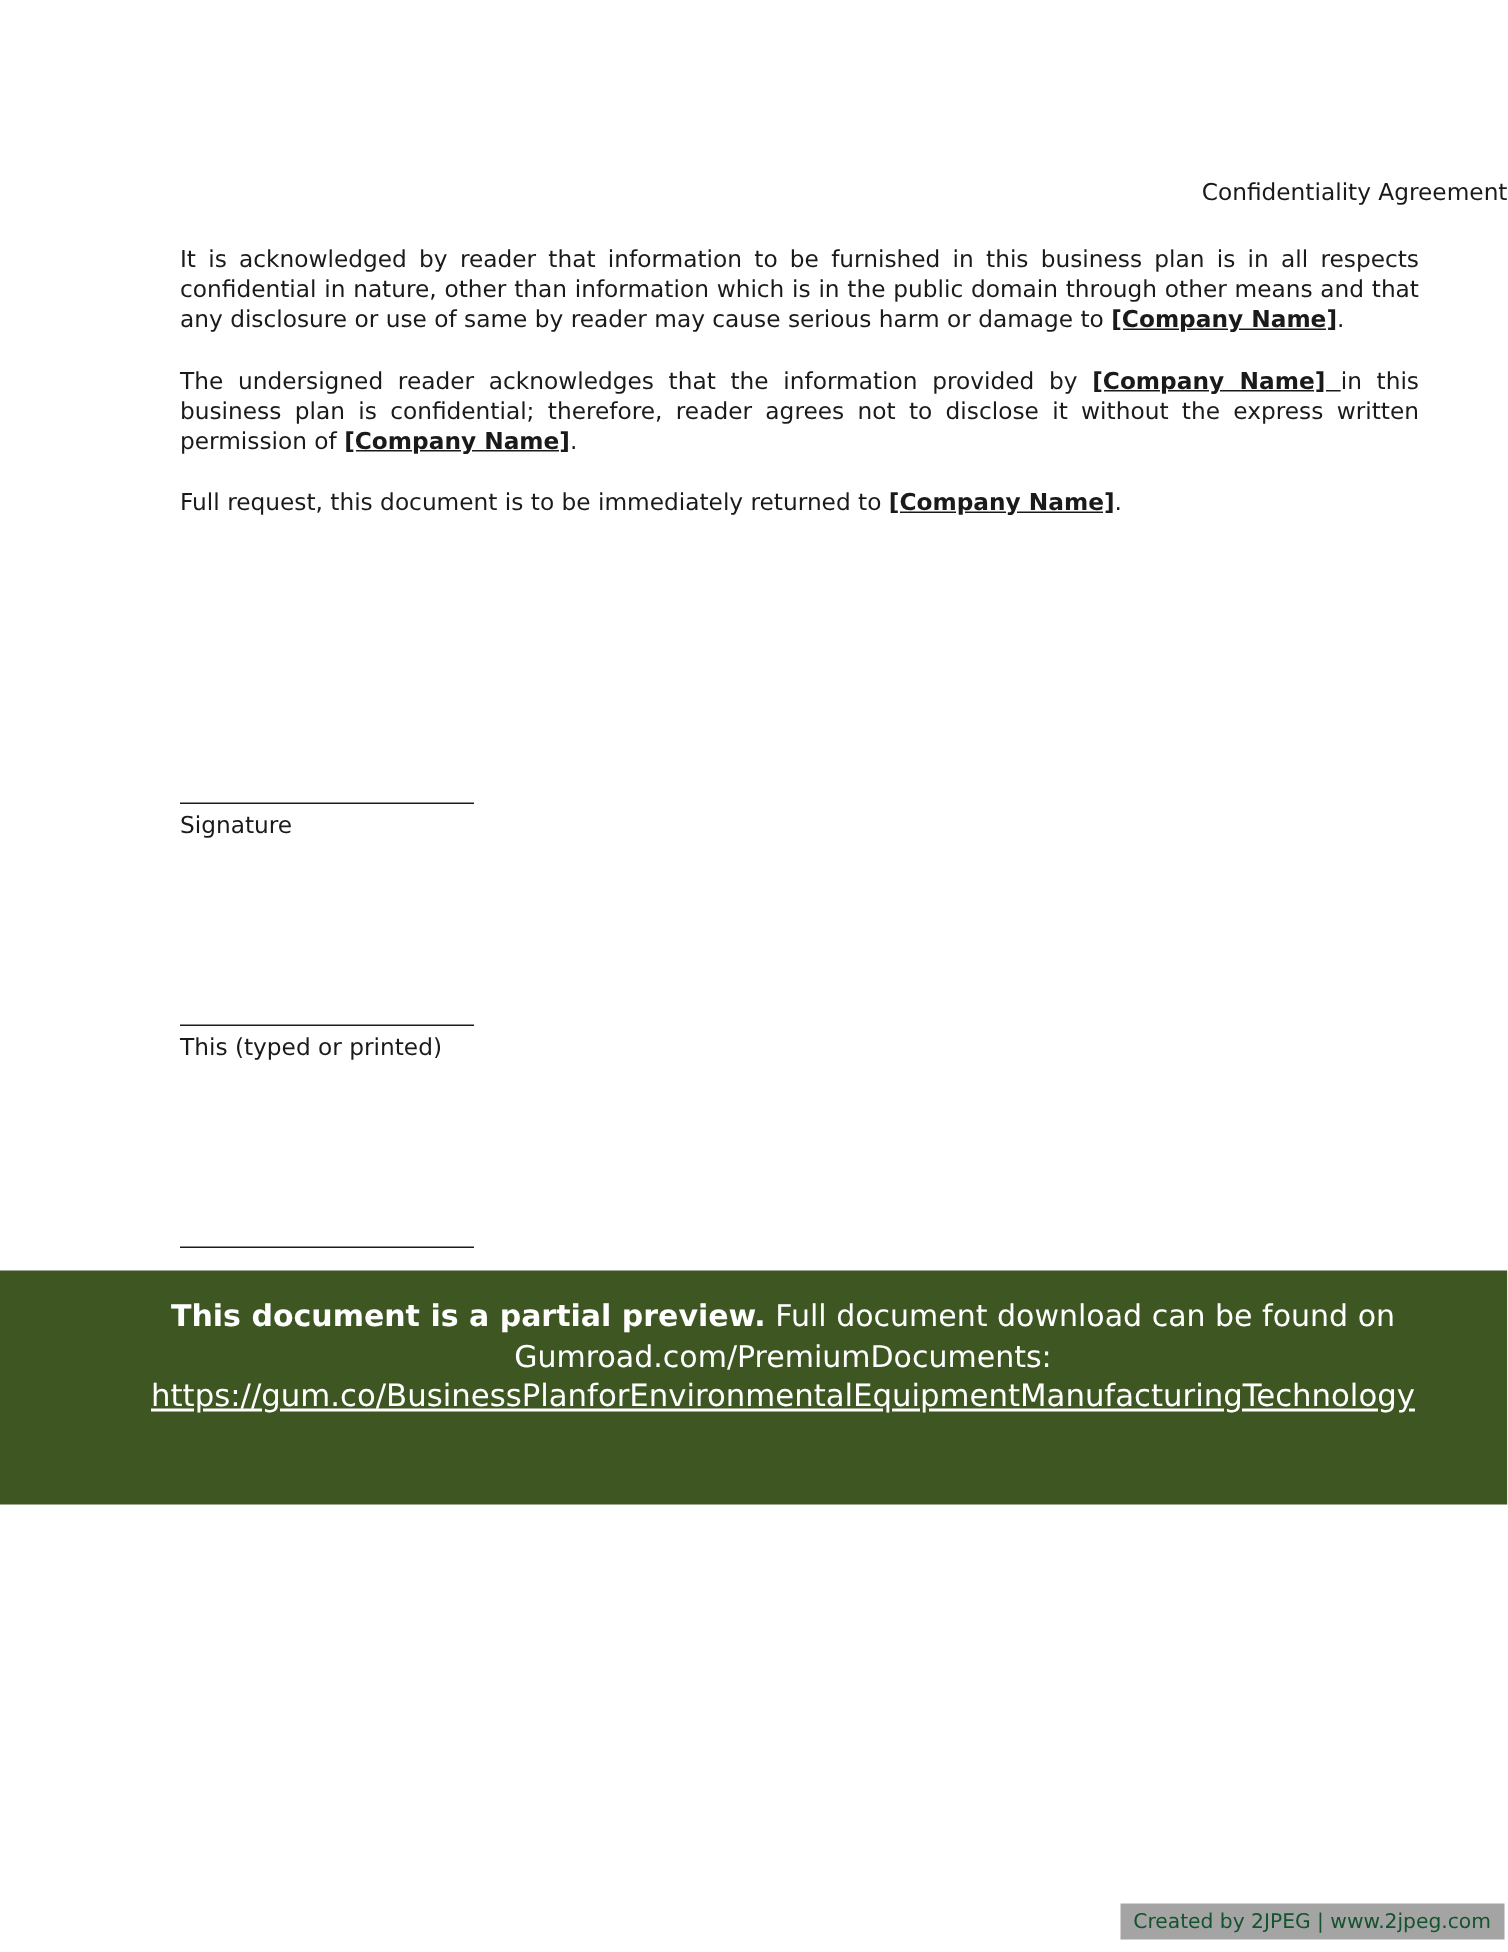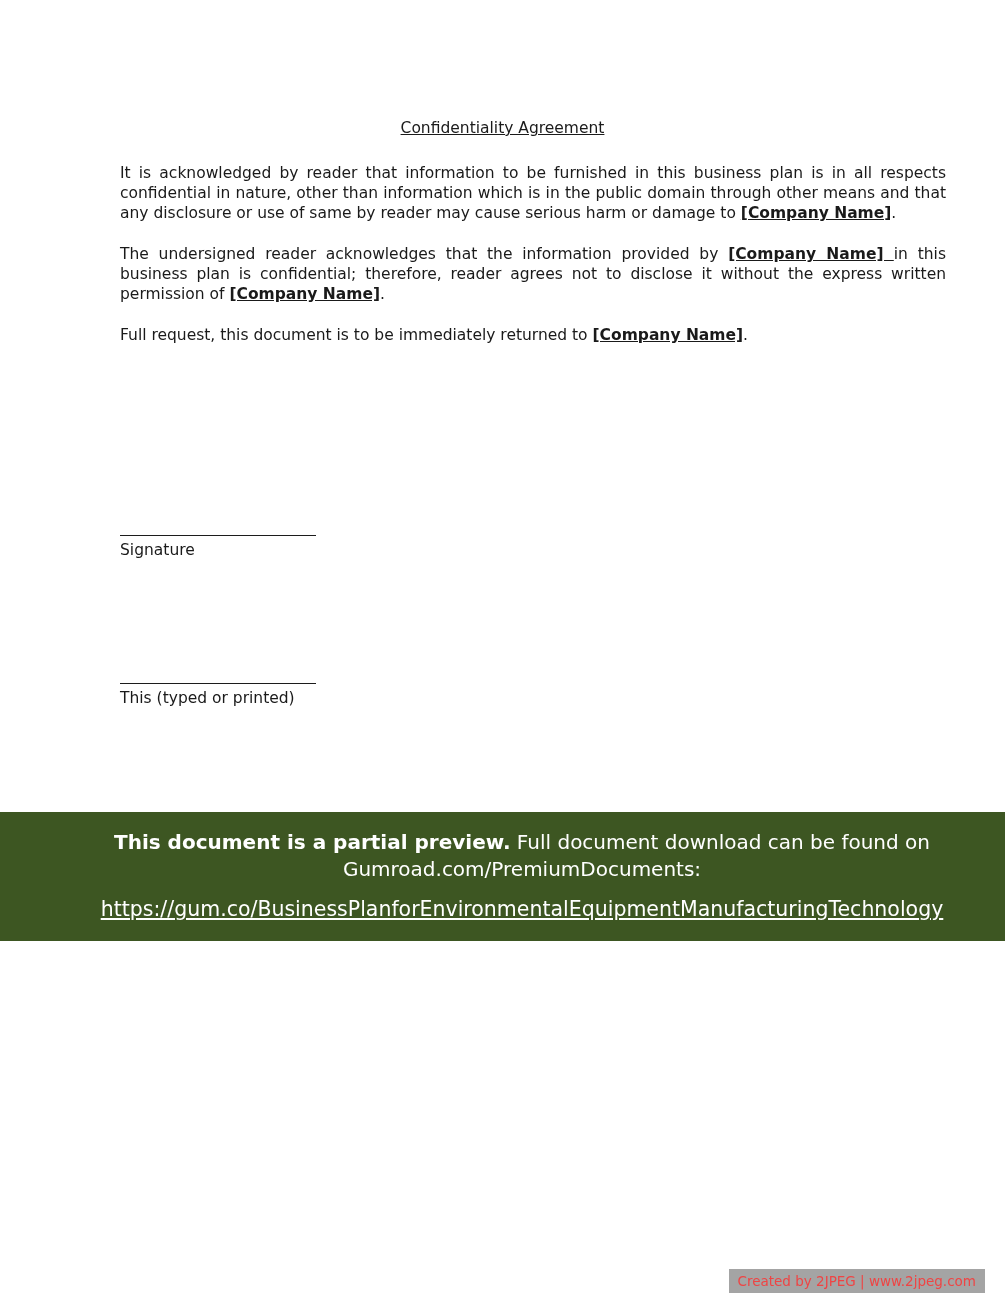--- a/index.html
+++ b/index.html
@@ -11,25 +11,24 @@
     font-family: "DejaVu Sans", "Liberation Sans", sans-serif;
     color: #1a1a1a;
     overflow: hidden;
     margin: 0 auto;
   }
   .doc-title {
     position: absolute;
     top: 119px;
     left: 0;
     width: 100%;
-    text-align: center;
+    text-align: right;
     font-size: 15.5px;
     font-weight: normal;
     margin: 0;
-    text-decoration: underline;
   }
   .doc-body {
     position: absolute;
     top: 163px;
     left: 120px;
     width: 826px;
     font-size: 15.5px;
     line-height: 20px;
     text-align: justify;
   }
@@ -45,52 +44,52 @@
     line-height: 20px;
   }
   .sig-line {
     width: 196px;
     height: 15px;
     border-bottom: 1px solid #1c1c1c;
     margin-bottom: 4px;
   }
   .banner {
     position: absolute;
-    top: 812px;
+    top: 847px;
     left: 0;
     width: 1005px;
-    height: 129px;
+    height: 156px;
     color: #ffffff;
     box-sizing: border-box;
     padding-top: 17px;
     padding-left: 39px;
   }
   .banner-text {
     max-width: 860px;
     margin: 0 auto;
     text-align: center;
     font-size: 20px;
     line-height: 27px;
   }
   .banner-bold { font-weight: bold; }
   .banner-link-row {
     text-align: center;
-    margin-top: 14px;
+    margin-top: 0;
   }
   .banner-link {
     color: #ffffff;
     font-size: 20.5px;
     text-decoration: underline;
     cursor: pointer;
   }
   .watermark {
     position: absolute;
-    right: 20px;
+    right: 2px;
     bottom: 8px;
-    color: #ef4444;
+    color: #14532d;
     font-size: 13.5px;
     line-height: 16px;
     padding: 4px 9px;
   }
 </style>
 </head>
 <body>
 
 <div class="page">
 

